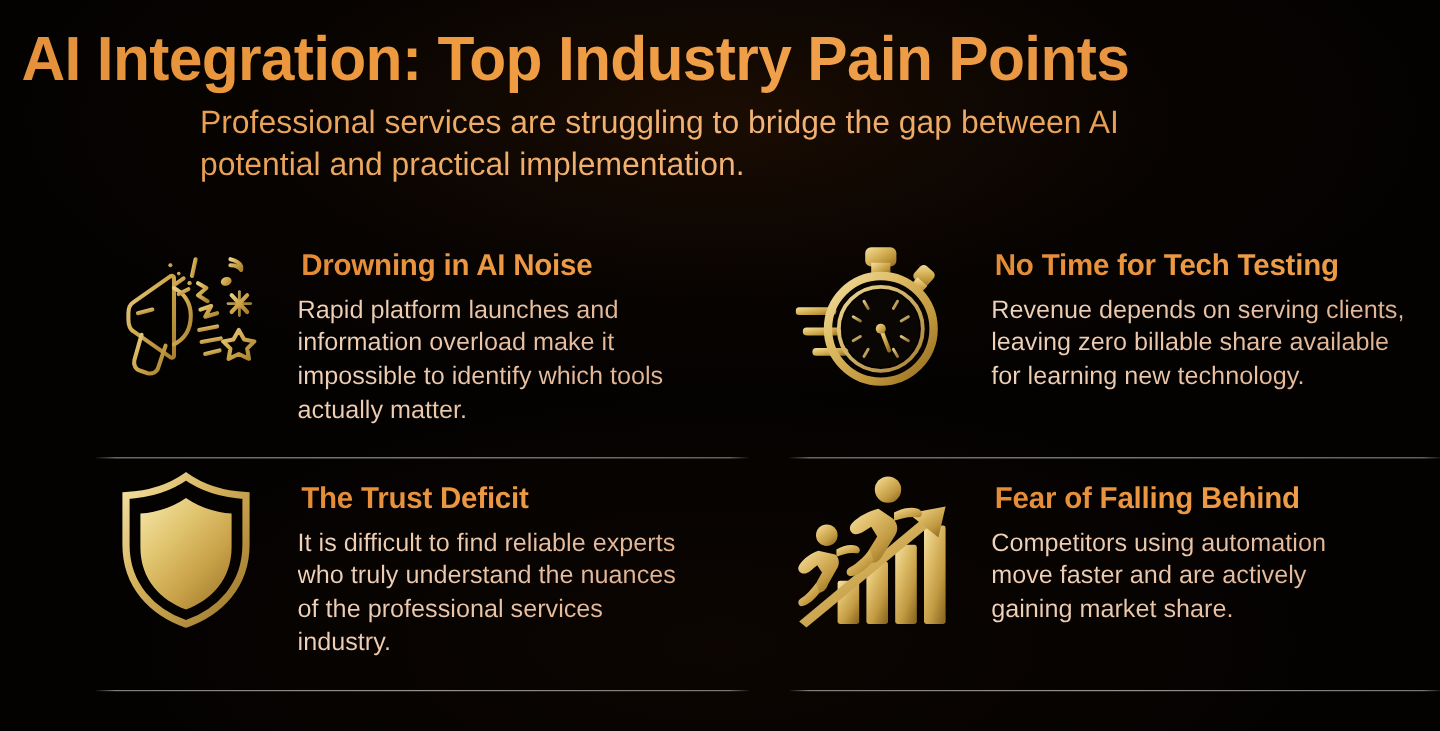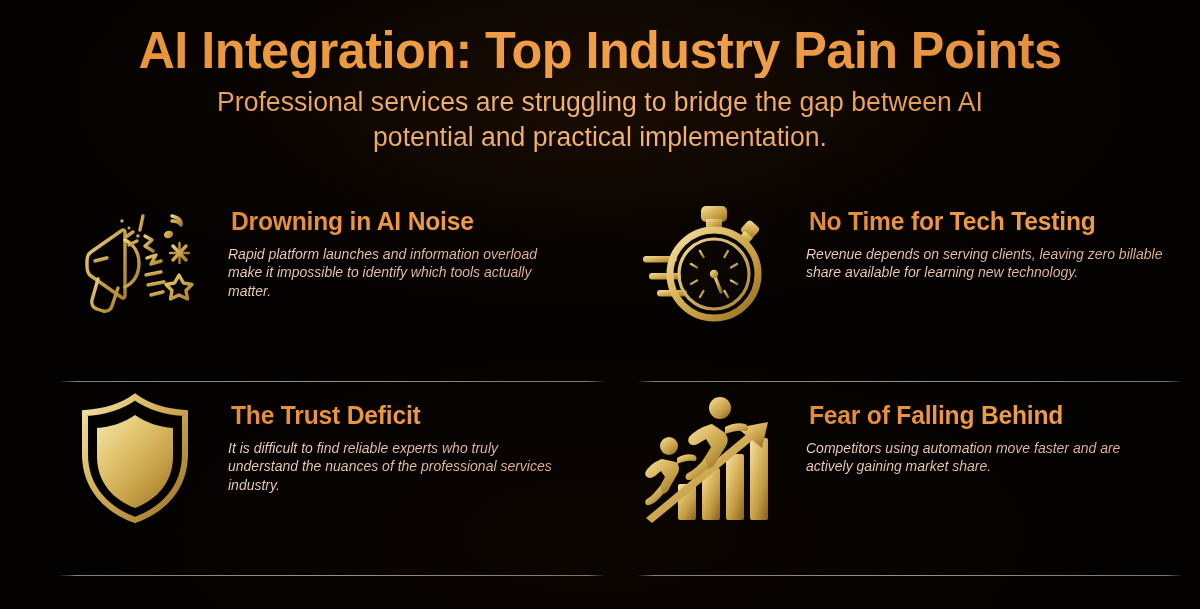--- a/index.html
+++ b/index.html
@@ -15,21 +15,21 @@
     position:relative;
     width:1200px; height:609px;
     background:
       radial-gradient(ellipse 70% 55% at 50% 16%, rgba(60,28,6,0.40) 0%, rgba(24,11,3,0.18) 45%, rgba(0,0,0,0) 72%),
       radial-gradient(ellipse 60% 50% at 50% 88%, rgba(40,18,4,0.22) 0%, rgba(0,0,0,0) 70%),
       #040201;
     overflow:hidden;
   }
 
   
-  .header { padding-top:22px; text-align:center; }
+  .header { padding-top:22px; }
 
   .main-title {
     font-size:52px;
     font-weight:700;
     letter-spacing:-0.6px;
     line-height:1.08;
     background:linear-gradient(96deg,#E3913C 0%,#EE9A3F 28%,#F0A04A 55%,#E79340 82%,#DE8835 100%);
     -webkit-background-clip:text;
     background-clip:text;
     color:transparent;
@@ -53,21 +53,21 @@
   }
 
   
   .grid {
     position:absolute;
     top:188px; left:0;
     width:1008px;
     display:grid;
     grid-template-columns:562px 562px;
     column-gap:16px;
-    padding-left:60px;
+    padding-left:80px;
   }
 
   .card {
     position:relative;
     display:flex;
     align-items:flex-start;
     gap:18px;
     height:194px;
     padding-top:6px;
   }
@@ -104,28 +104,27 @@
     background:linear-gradient(95deg,#E38B36 0%,#EC9741 35%,#EE9D48 65%,#E28E38 100%);
     -webkit-background-clip:text;
     background-clip:text;
     color:transparent;
     -webkit-text-fill-color:transparent;
     white-space:nowrap;
     transform:scaleX(0.985);
   }
 
   .card-desc {
-    font-size:14px;
+    font-size:21px;
     line-height:1.33;
     max-width:330px;
     background:linear-gradient(100deg,#F0D3BA 0%,#EBC7A9 40%,#E5BA9A 72%,#DFAF8C 100%);
     -webkit-background-clip:text;
     background-clip:text;
     color:transparent;
-    font-style:italic;
     -webkit-text-fill-color:transparent;
   }
   .card-desc.wide { max-width:358px; }
 </style>
 </head>
 <body>
 
 <div id="infographic">
 
   <div class="header">

